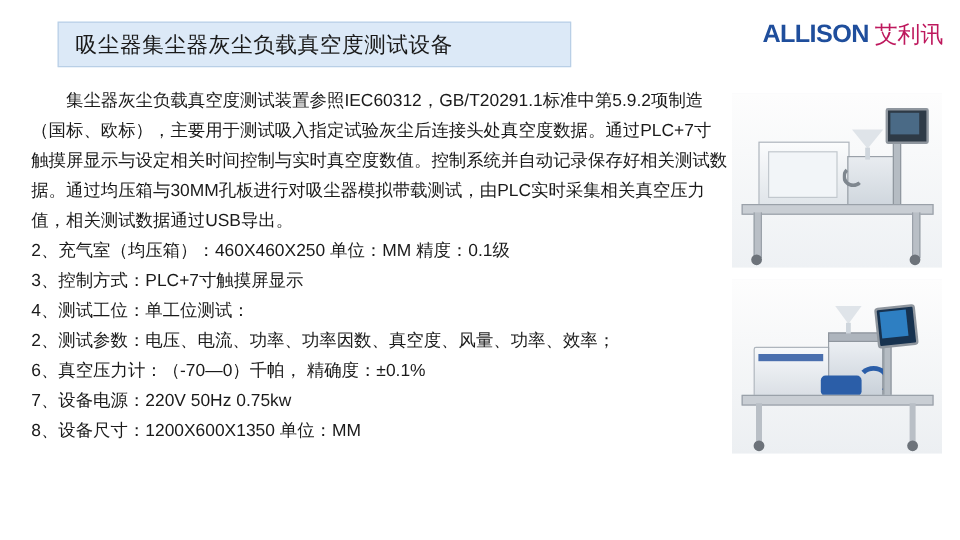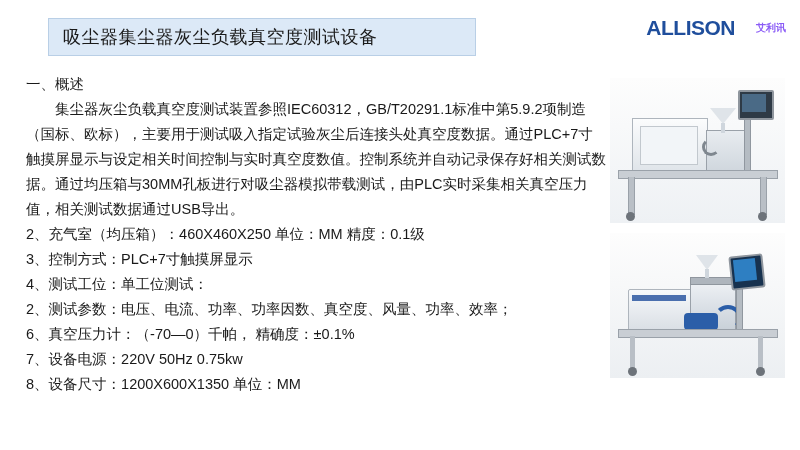--- a/index.html
+++ b/index.html
@@ -39,33 +39,33 @@
     letter-spacing: 0.5px;
     font-weight: normal;
   }
   
   .logo {
     position: absolute;
     right: 14px;
     top: 16px;
     display: flex;
     align-items: center;
-    gap: 21px;
+    gap: 5px;
     text-align: right;
   }
   .logo-main {
     font-size: 21px;
     font-weight: bold;
     color: #1f4e9c;
     letter-spacing: -0.5px;
   }
   .logo-cn {
-    font-size: 10px;
-    font-weight: bold;
-    color: #8b5cf6;
+    font-size: 19px;
+    font-weight: normal;
+    color: #be185d;
   }
   
   .content {
     position: absolute;
     left: 26px;
     top: 72px;
     width: 580px;
     color: #1a1a1a;
     font-size: 14.5px;
     line-height: 25px;
@@ -223,21 +223,20 @@
   <div class="title-box">
     <span class="title-text">吸尘器集尘器灰尘负载真空度测试设备</span>
   </div>
 
   <div class="logo">
     <span class="logo-main">ALLISON</span>
     <span class="logo-cn">艾利讯</span>
   </div>
 
   <div class="content">
-    <p class="sec-head">一、概述</p>
     <p class="para">集尘器灰尘负载真空度测试装置参照IEC60312，GB/T20291.1标准中第5.9.2项制造（国标、欧标），主要用于测试吸入指定试验灰尘后连接头处真空度数据。通过PLC+7寸触摸屏显示与设定相关时间控制与实时真空度数值。控制系统并自动记录保存好相关测试数据。通过均压箱与30MM孔板进行对吸尘器模拟带载测试，由PLC实时采集相关真空压力值，相关测试数据通过USB导出。</p>
     <ul class="list">
       <li>2、充气室（均压箱）：460X460X250   单位：MM  精度：0.1级</li>
       <li>3、控制方式：PLC+7寸触摸屏显示</li>
       <li>4、测试工位：单工位测试：</li>
       <li>2、测试参数：电压、电流、功率、功率因数、真空度、风量、功率、效率；</li>
       <li>6、真空压力计：（-70—0）千帕，    精确度：±0.1%</li>
       <li>7、设备电源：220V  50Hz  0.75kw</li>
       <li>8、设备尺寸：1200X600X1350 单位：MM</li>
     </ul>

